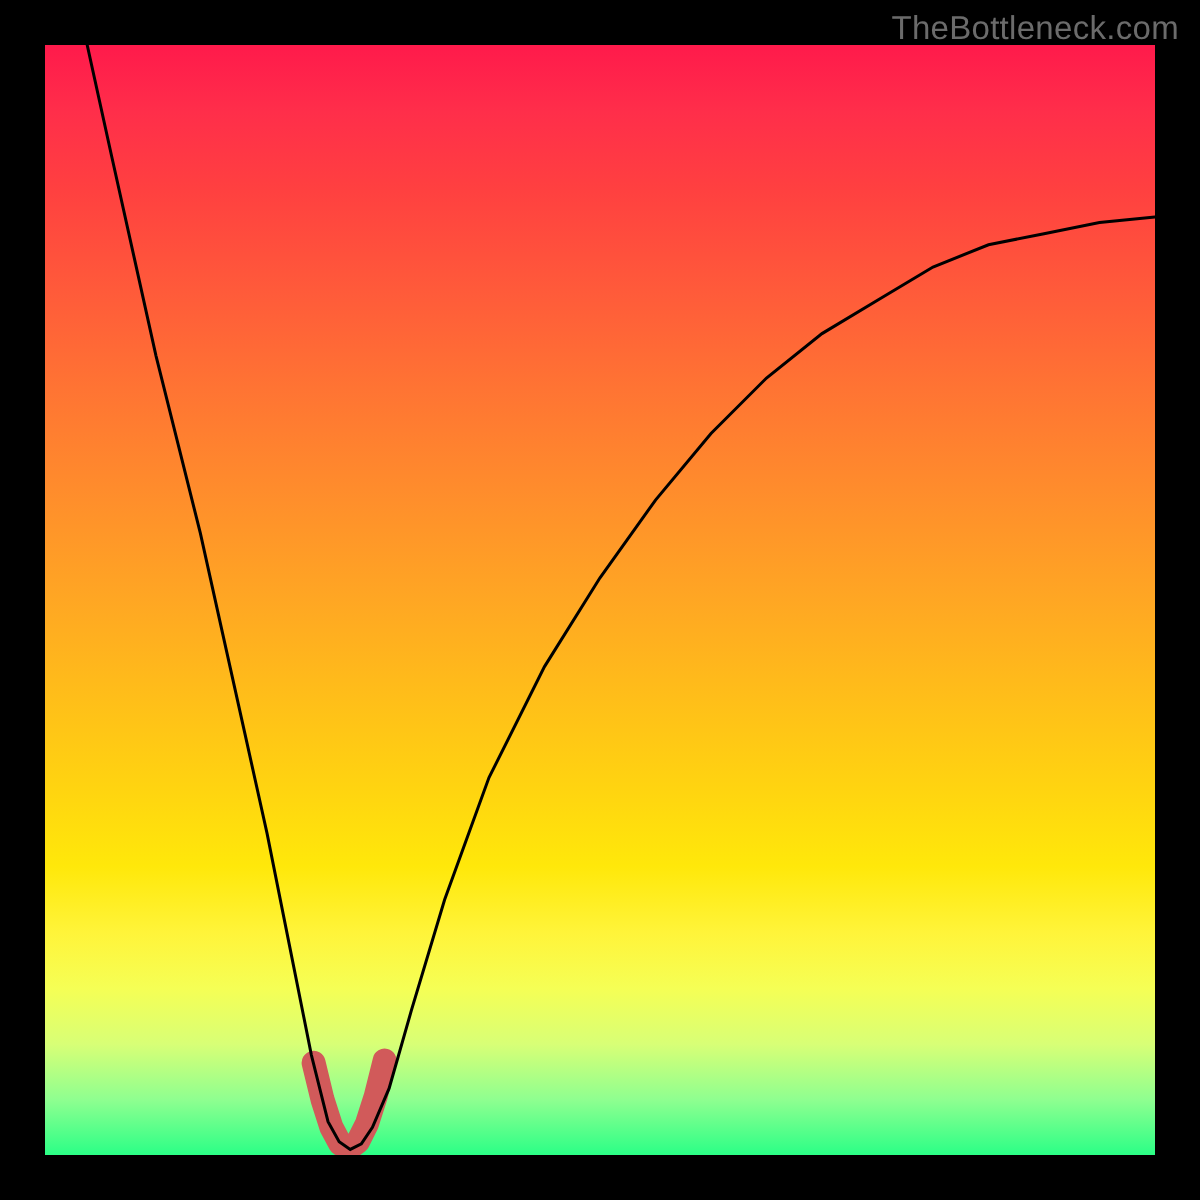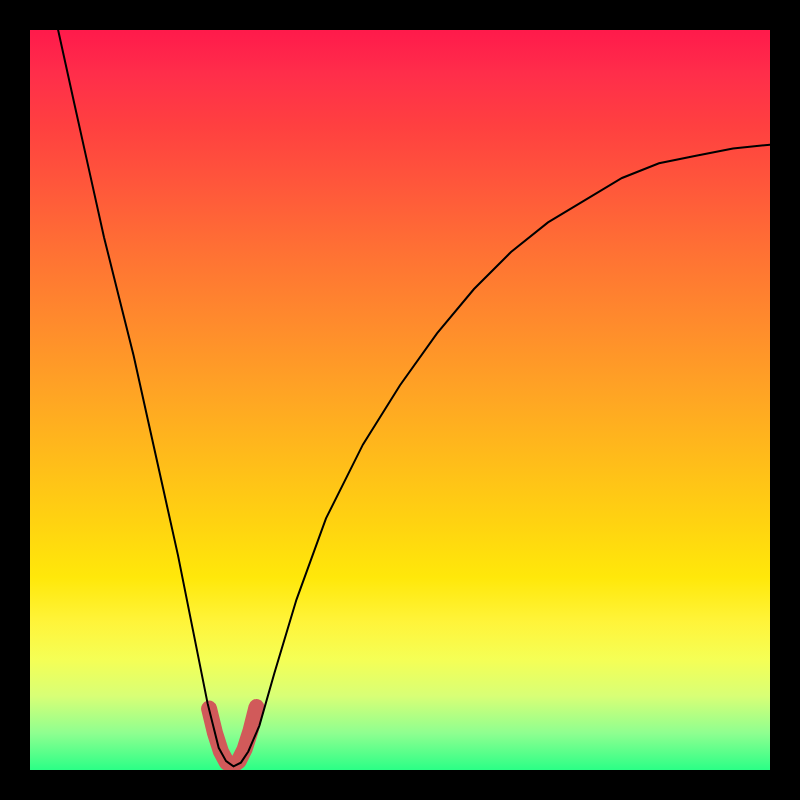--- a/index.html
+++ b/index.html
@@ -62,13 +62,14 @@
 </head>
 <body>
 
 <div class="frame">
   <div class="plot">
     <svg class="curve" viewBox="0 0 740 740" preserveAspectRatio="none">
       <path id="highlight-path" fill="none" stroke="#d15a5a" stroke-width="16" stroke-linecap="round" stroke-linejoin="round" d="M179.08 678.58 L185.00 703.00 L190.92 721.50 L196.84 732.60 L202.76 735.56 L208.68 731.12 L214.60 719.28 L220.52 700.78 L226.44 677.10"></path>
       <path id="main-path" fill="none" stroke="#000000" stroke-width="2" stroke-linecap="round" d="M28.12 0.00 L44.40 74.00 L59.20 140.60 L74.00 207.20 L88.80 266.40 L103.60 325.60 L118.40 392.20 L133.20 458.80 L148.00 525.40 L162.80 599.40 L177.60 673.40 L188.70 717.80 L196.10 731.12 L203.50 736.30 L210.90 732.60 L218.30 721.50 L229.40 695.60 L244.20 643.80 L266.40 569.80 L296.00 488.40 L333.00 414.40 L370.00 355.20 L407.00 303.40 L444.00 259.00 L481.00 222.00 L518.00 192.40 L555.00 170.20 L592.00 148.00 L629.00 133.20 L666.00 125.80 L703.00 118.40 L740.00 114.70"></path>
     </svg>
   </div>
+  <div class="watermark">TheBottleneck.com</div>
 </div>
 
 </body></html>

